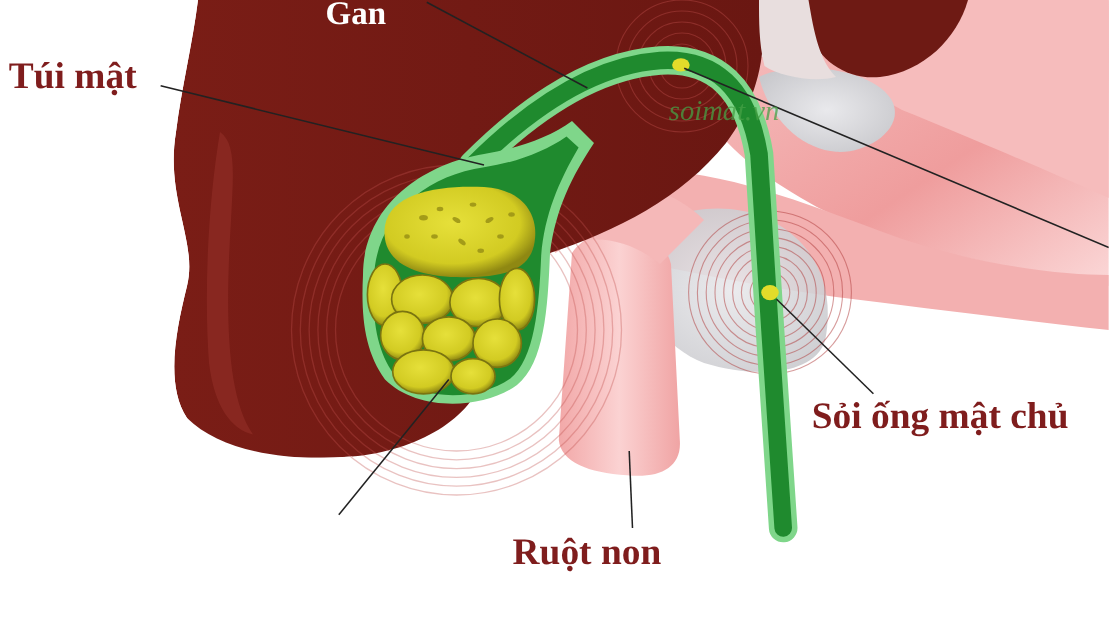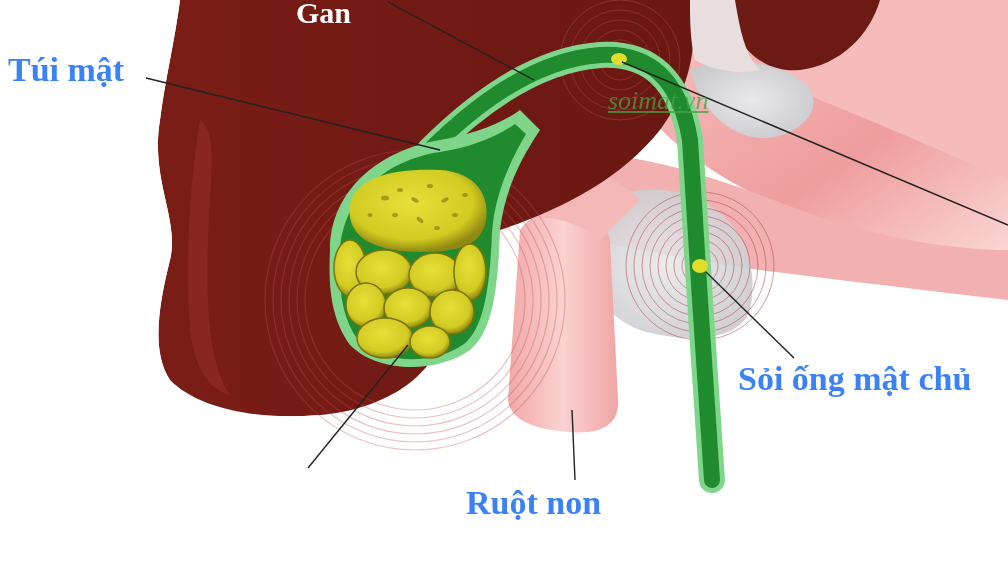--- a/index.html
+++ b/index.html
@@ -1,24 +1,24 @@
 <!DOCTYPE html>
 <html><head>
 <meta charset="utf-8">
 <style>
   html, body { margin: 0; padding: 0; }
   body { width: 1008px; height: 567px; overflow: hidden; background: #ffffff; position: relative; font-family: "Liberation Serif", "DejaVu Serif", serif; }
   #stage { position: absolute; left: 0; top: 0; width: 1008px; height: 567px; }
-  .label { position: absolute; font-family: "Liberation Serif", "DejaVu Serif", serif; font-weight: bold; color: #3b82f6; white-space: nowrap; line-height: 1; }
+  .label { position: absolute; font-family: "Liberation Serif", "DejaVu Serif", serif; font-weight: bold; color: #7f1d1d; white-space: nowrap; line-height: 1; }
   .lbl-gan { left: 296px; top: -2px; font-size: 30px; color: #ffffff; }
   .lbl-tui { left: 8px; top: 53px; font-size: 34px; }
   .lbl-soi-tui { left: 158px; top: 472px; font-size: 32px; }
   .lbl-ruot { left: 466px; top: 486px; font-size: 34px; }
   .lbl-soi-ong { left: 738px; top: 362px; font-size: 34px; }
-  .watermark { position: absolute; left: 608px; top: 86px; font-family: "Liberation Serif", "DejaVu Serif", serif; font-style: italic; font-size: 26px; color: rgba(70,160,70,0.75); white-space: nowrap; text-decoration: underline; }
+  .watermark { position: absolute; left: 608px; top: 86px; font-family: "Liberation Serif", "DejaVu Serif", serif; font-style: italic; font-size: 26px; color: rgba(70,160,70,0.75); white-space: nowrap; }
 </style>
 </head>
 <body>
 
 <div id="stage">
   <svg width="1008" height="567" viewBox="0 0 1008 567" xmlns="http://www.w3.org/2000/svg">
     <defs>
       <radialGradient id="stoneGrad" cx="45%" cy="40%" r="60%">
         <stop offset="0%" stop-color="#e6e03a"></stop>
         <stop offset="75%" stop-color="#d2cb22"></stop>

